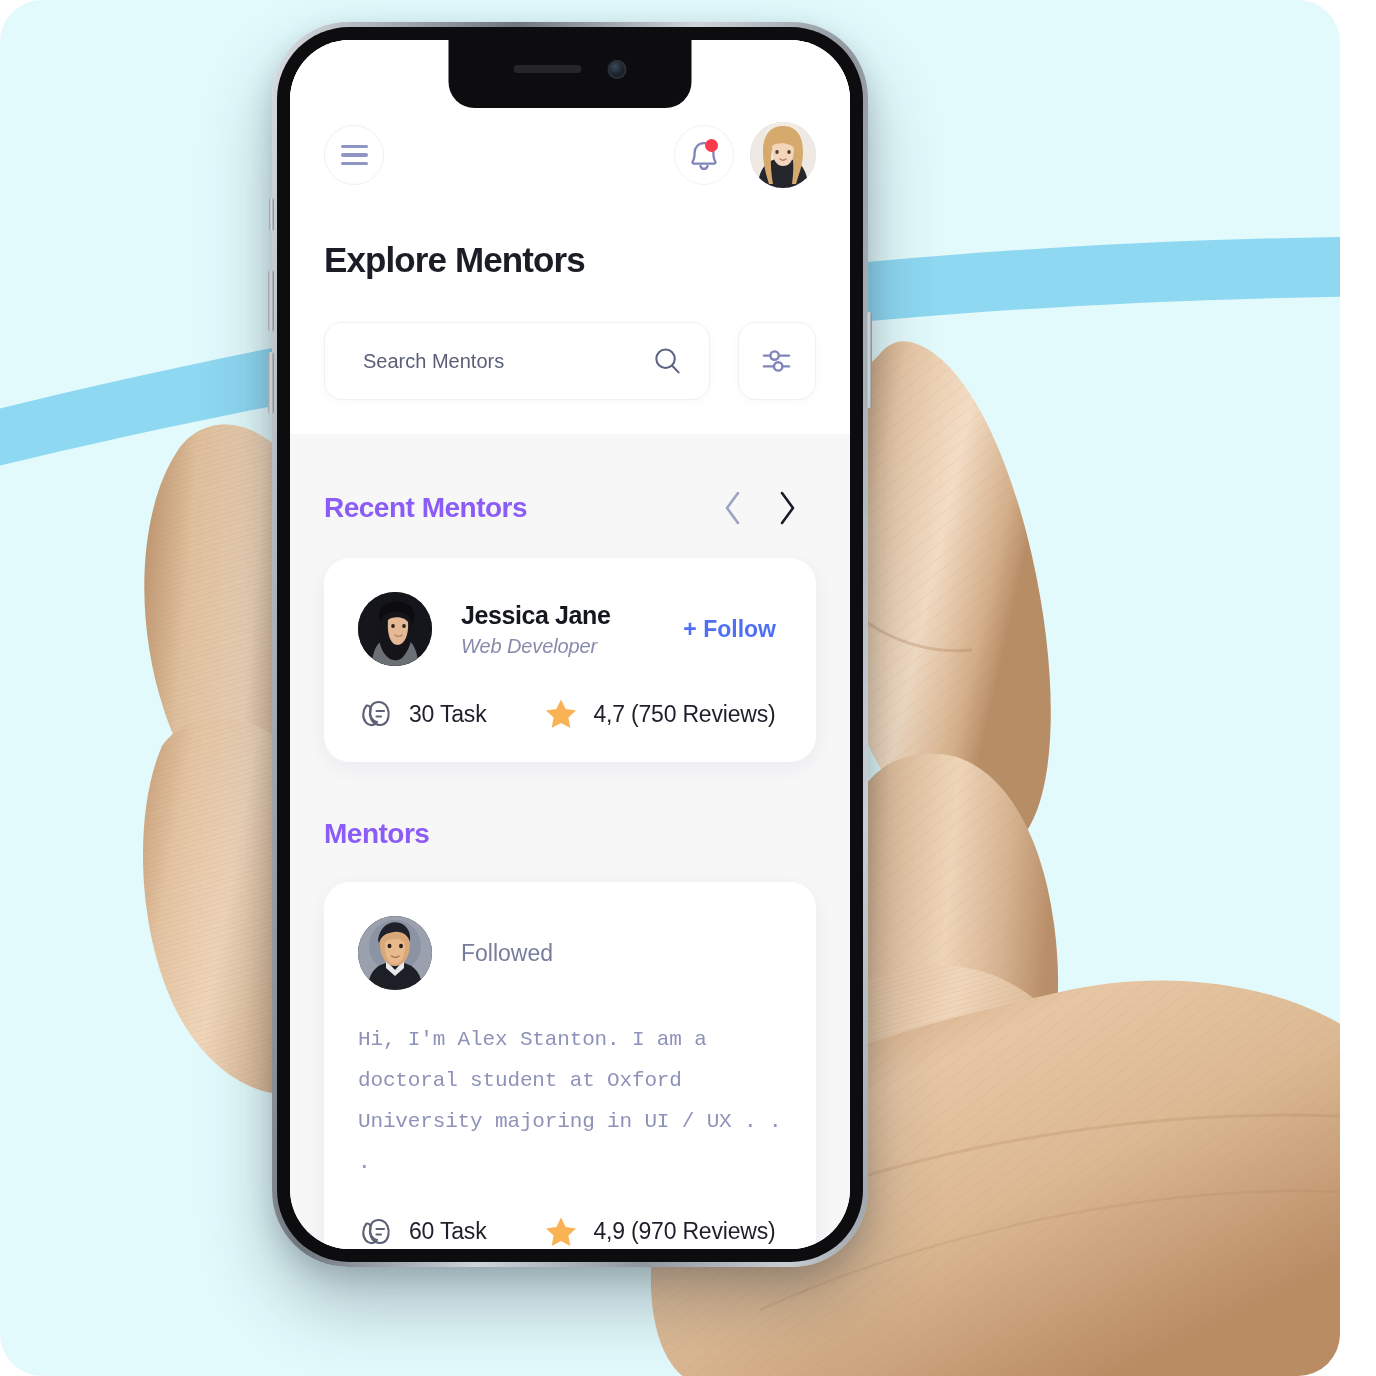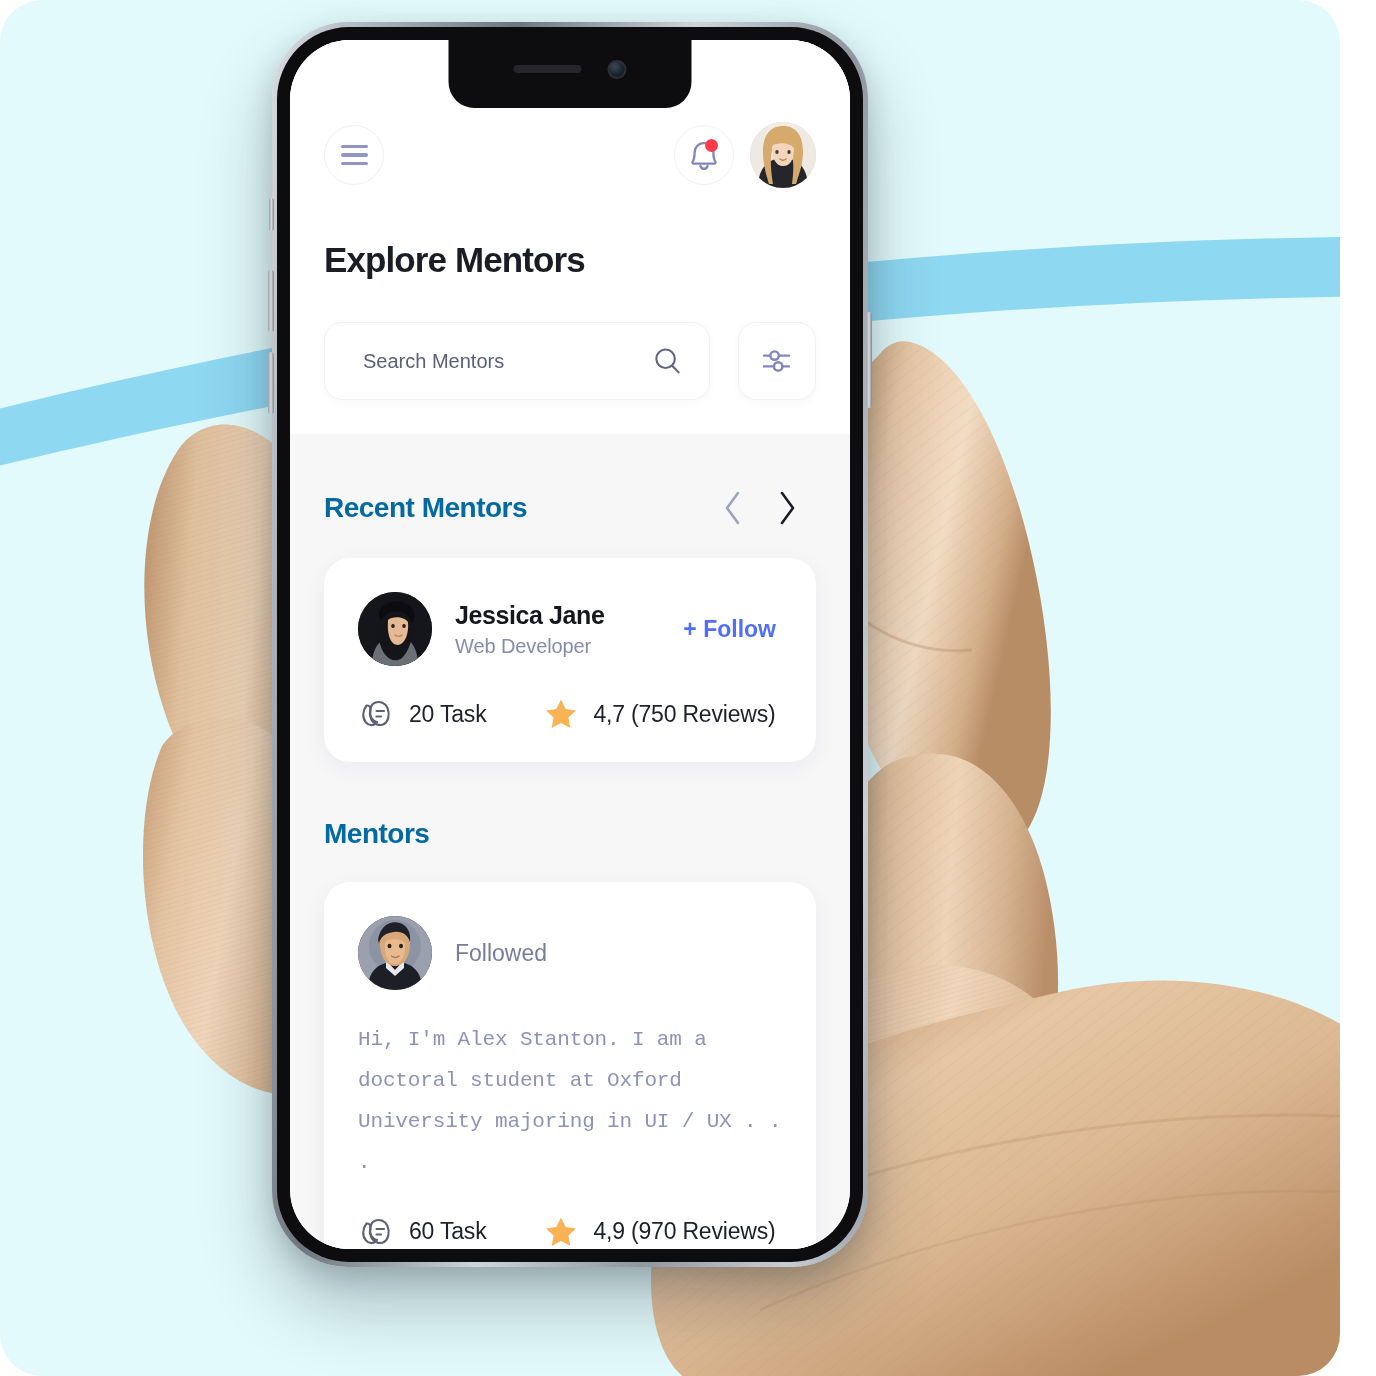--- a/index.html
+++ b/index.html
@@ -232,37 +232,37 @@
   .section-head {
     display: flex;
     align-items: center;
     justify-content: space-between;
     padding-top: 56px;
   }
   .section-title {
     font-size: 28px;
     font-weight: 700;
     letter-spacing: -0.5px;
-    color: #0369a1;
+    color: #8b5cf6;
   }
   #carousel-nav { display: flex; align-items: center; gap: 32px; padding-right: 18px; }
   .nav-arrow { cursor: pointer; display: flex; }
 
   .card {
     margin-top: 32px;
     background: #ffffff;
     border-radius: 26px;
     box-shadow: 0 6px 22px rgba(40,45,80,.055);
     padding: 34px 34px 30px 34px;
   }
 
   .card-head {
     display: flex;
     align-items: center;
-    gap: 23px;
+    gap: 29px;
   }
   .mentor-avatar {
     width: 74px; height: 74px;
     border-radius: 50%;
     overflow: hidden;
     flex: none;
     background: #2a2a30;
   }
   .mentor-id { flex: 1; }
   .mentor-name {
@@ -270,20 +270,21 @@
     font-weight: 700;
     letter-spacing: -0.4px;
     color: #15171f;
     line-height: 1.25;
   }
   .mentor-role {
     font-size: 20px;
     color: #868bab;
     margin-top: 4px;
     letter-spacing: -0.1px;
+    font-style: italic;
   }
   .follow-action {
     font-size: 23px;
     font-weight: 700;
     color: #4f6ff7;
     cursor: pointer;
     white-space: nowrap;
     padding-right: 6px;
   }
   .followed-action {
@@ -516,21 +517,21 @@
               </div>
 
               <div class="card-stats">
                 <div class="stat">
                   <svg width="36" height="36" viewBox="0 0 36 36">
                     <path d="M8.5 9.5 C 4.5 14.5 4 22 8 26.5 C 11.5 30.5 17 29.5 19 26 C 14 25 11 20 12.5 14 C 13 11.5 11.5 9 8.5 9.5 Z" fill="none" stroke="#5d6176" stroke-width="2.1" stroke-linejoin="round"></path>
                     <path d="M17.5 6.5 C 12.5 8 10.5 16 13 22.5 C 15 28 21.5 30.5 26 28 C 30.5 25.5 32 18 29.5 12 C 27.5 7 22 5 17.5 6.5 Z" fill="none" stroke="#5d6176" stroke-width="2.1" stroke-linejoin="round"></path>
                     <line x1="18.5" y1="15" x2="26" y2="15" stroke="#5d6176" stroke-width="2.1" stroke-linecap="round"></line>
                     <line x1="18.5" y1="20.5" x2="23" y2="20.5" stroke="#5d6176" stroke-width="2.1" stroke-linecap="round"></line>
                   </svg>
-                  <span class="stat-text">20 Task</span>
+                  <span class="stat-text">30 Task</span>
                 </div>
                 <div class="stat">
                   <svg width="34" height="34" viewBox="0 0 34 34">
                     <path d="M17 2.5 L 21.6 12 L 32 13.4 L 24.4 20.6 L 26.3 31 L 17 26 L 7.7 31 L 9.6 20.6 L 2 13.4 L 12.4 12 Z" fill="#f9b254"></path>
                   </svg>
                   <span class="stat-text">4,7 (750 Reviews)</span>
                 </div>
               </div>
             </div>
 

